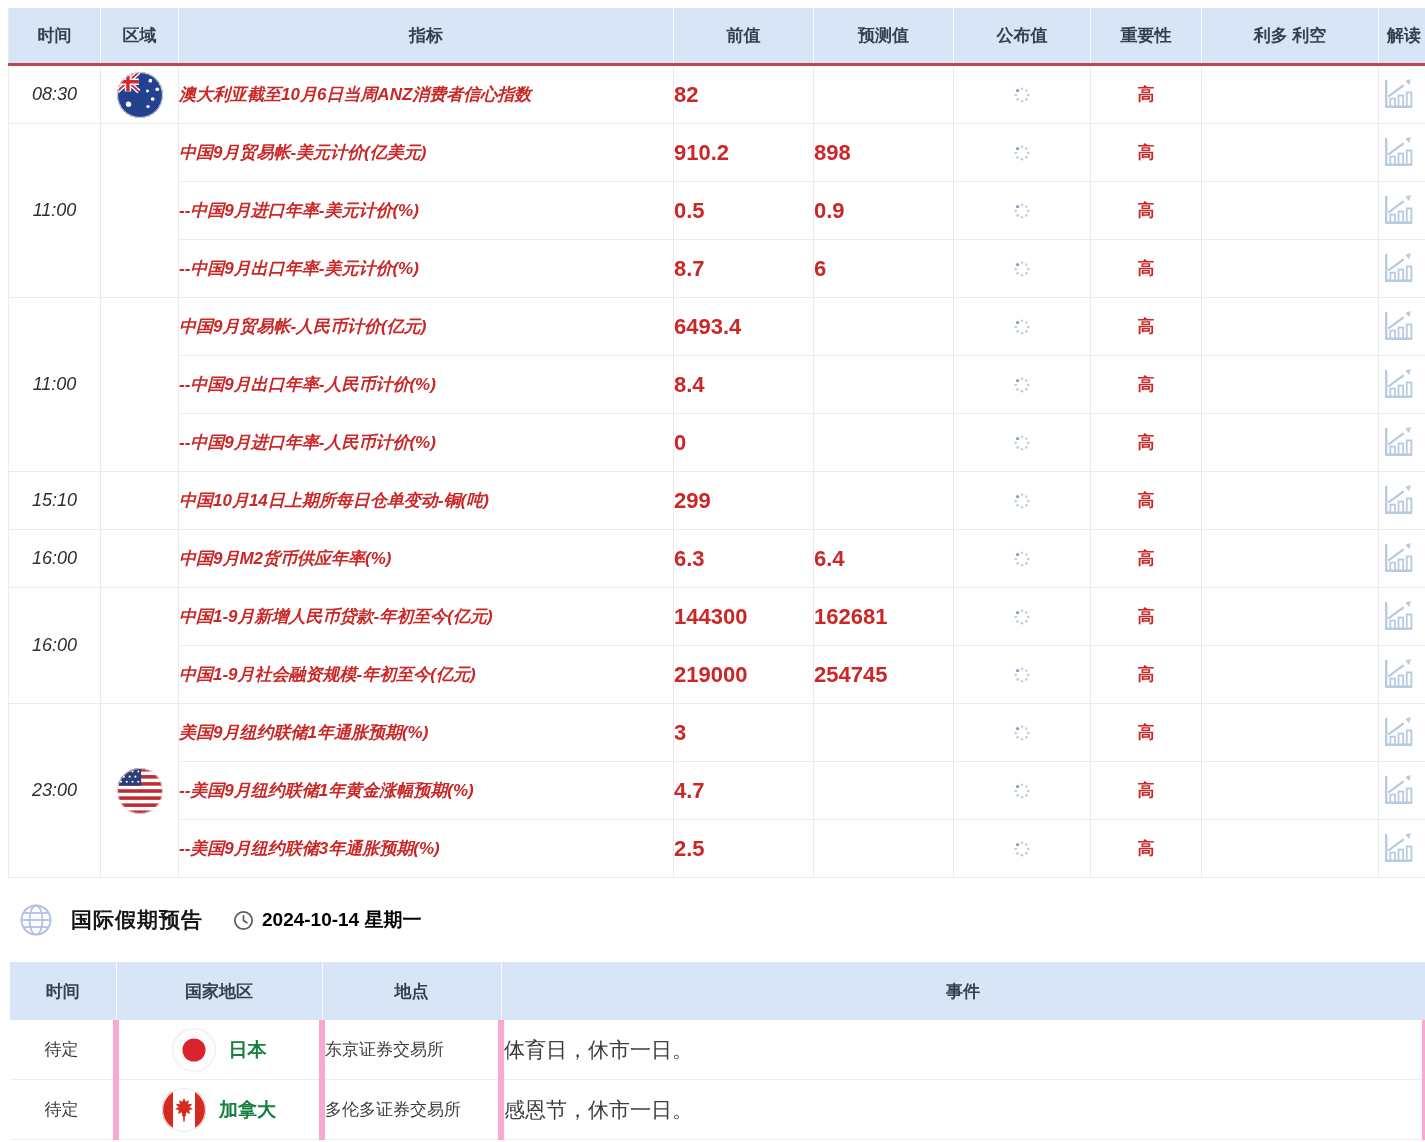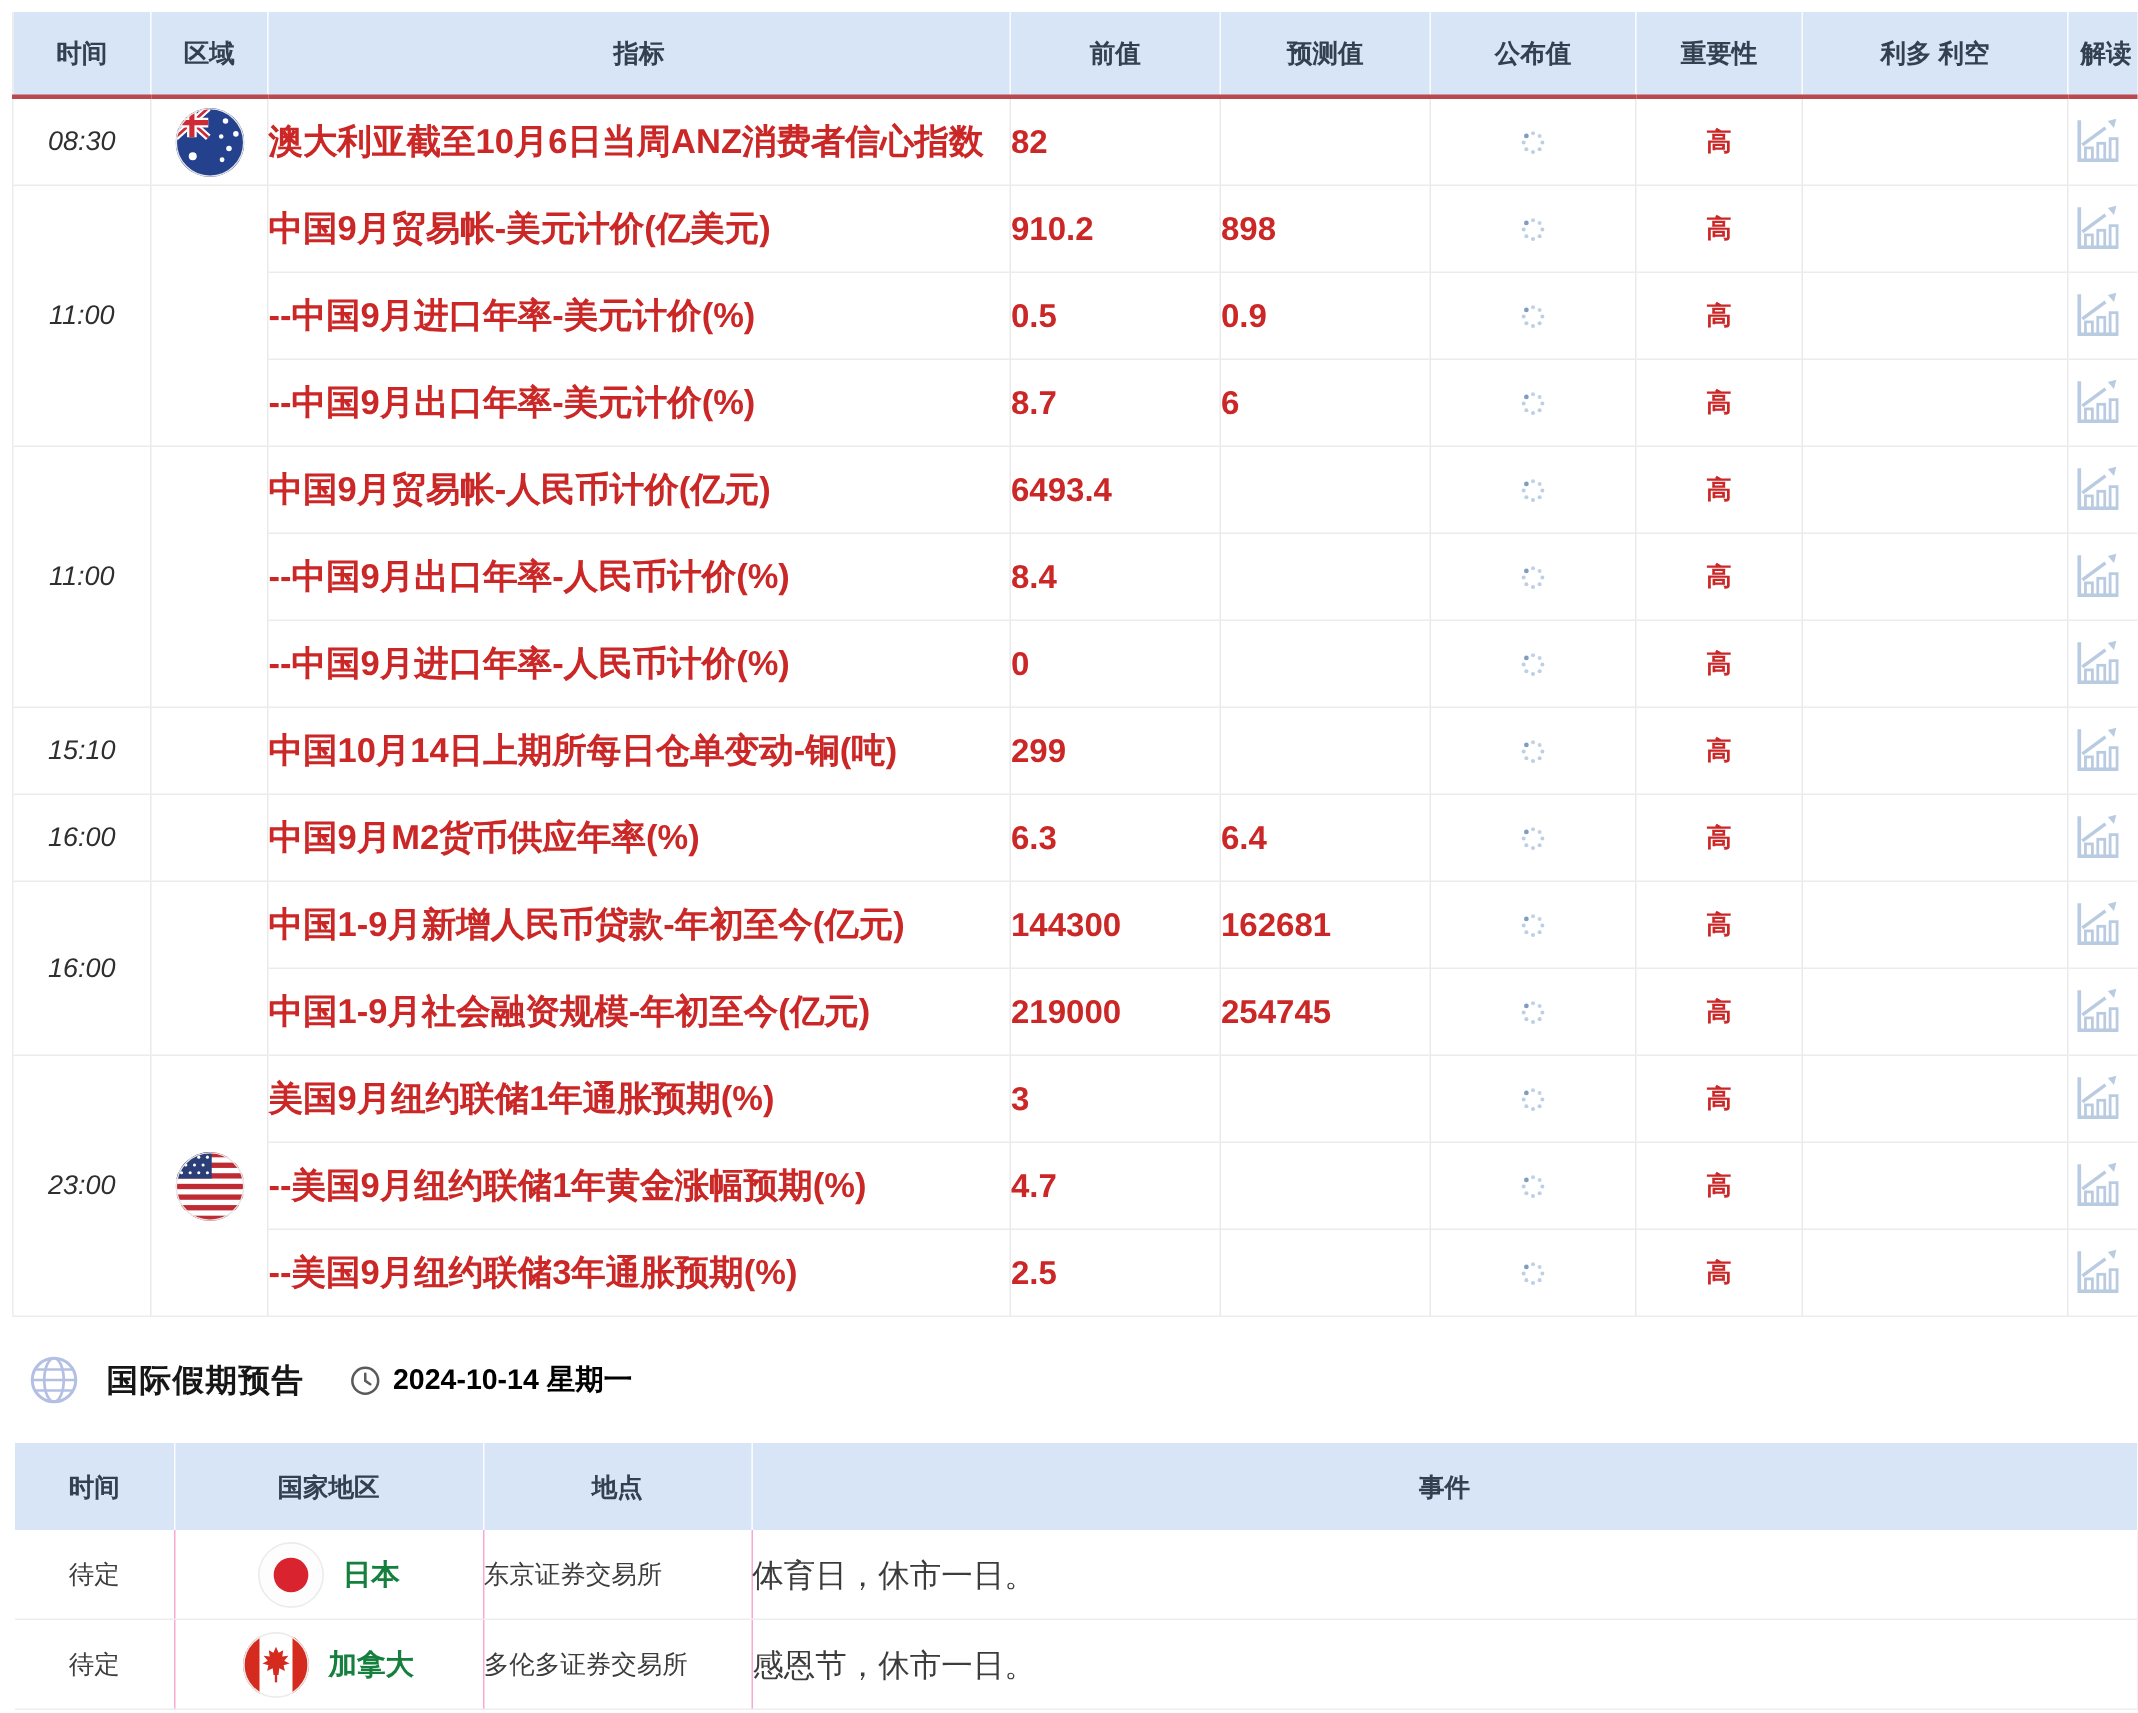--- a/index.html
+++ b/index.html
@@ -10,21 +10,21 @@
   .cal-wrap{position:absolute;top:8px;left:8px;width:1417px;overflow:hidden;}
   table.cal{border-collapse:collapse;table-layout:fixed;width:1480px;border-left:1px solid #ececec;}
   table.cal th{height:55px;background:#d8e5f7;color:#33404f;font-size:17px;font-weight:bold;
        text-align:center;border-right:1px solid rgba(255,255,255,.85);
        border-bottom:3px solid #b9494e;padding:0;}
   table.cal th.l{text-align:left;padding-left:8px;}
   table.cal td{height:57px;border-bottom:1px solid #ececec;border-right:1px solid #eaeaea;
        padding:0;vertical-align:middle;background:#fff;}
   td.time{font-size:18px;color:#2f2f2f;text-align:center;font-style:italic;}
   td.region{text-align:center;}
-  td.ind{font-size:23px;font-weight:bold;color:#cb2727;text-align:left;padding-left:14px;}
+  td.ind{font-size:17px;font-weight:bold;color:#cb2727;text-align:left;padding-left:14px;font-style:italic;}
   td.num{font-size:22px;font-weight:bold;color:#cb2727;text-align:left;}
   td.pub{text-align:center;}
   td.imp{font-size:17px;font-weight:bold;color:#cb2727;text-align:center;}
   td.bb{}
   td.itp{text-align:left;padding-left:7px;}
   .spin{width:20px;height:20px;vertical-align:middle;}
   .chart{width:37px;height:37px;vertical-align:middle;}
   .flag{width:46px;height:46px;vertical-align:middle;}
 
   
@@ -33,21 +33,21 @@
   .section-title{font-size:21px;font-weight:bold;color:#161616;margin-left:17px;letter-spacing:1px;}
   .clockwrap{margin-left:30px;display:flex;align-items:center;}
   .clock{width:21px;height:21px;}
   .section-date{font-size:19px;font-weight:bold;color:#000000;margin-left:8px;}
 
   
   .hol-wrap{position:absolute;top:962px;left:10px;width:1415px;}
   table.hol{border-collapse:collapse;table-layout:fixed;width:1415px;}
   table.hol th{height:58px;background:#d8e5f7;color:#33404f;font-size:17px;font-weight:bold;
        text-align:center;border-right:1px solid rgba(255,255,255,.85);padding:0;}
-  table.hol td{height:59px;border-bottom:1px solid #ededed;border-right:1px solid #f9a8d4;
+  table.hol td{height:59px;border-bottom:1px solid #ededed;border-right:6px solid #f9a8d4;
        padding:0;vertical-align:middle;background:#fff;}
   td.htime{font-size:17px;color:#3c3c3c;text-align:center;}
   td.hcountry{}
   .country-inner{display:flex;align-items:center;justify-content:center;gap:13px;}
   .country-name{font-size:19px;font-weight:bold;color:#15803d;}
   .hflag{width:44px;height:44px;}
   td.hloc{font-size:17px;color:#3c3c3c;text-align:left;}
   td.hevent{font-size:21px;color:#3c3c3c;text-align:left;padding-left:35px;}
 </style>
 </head>

